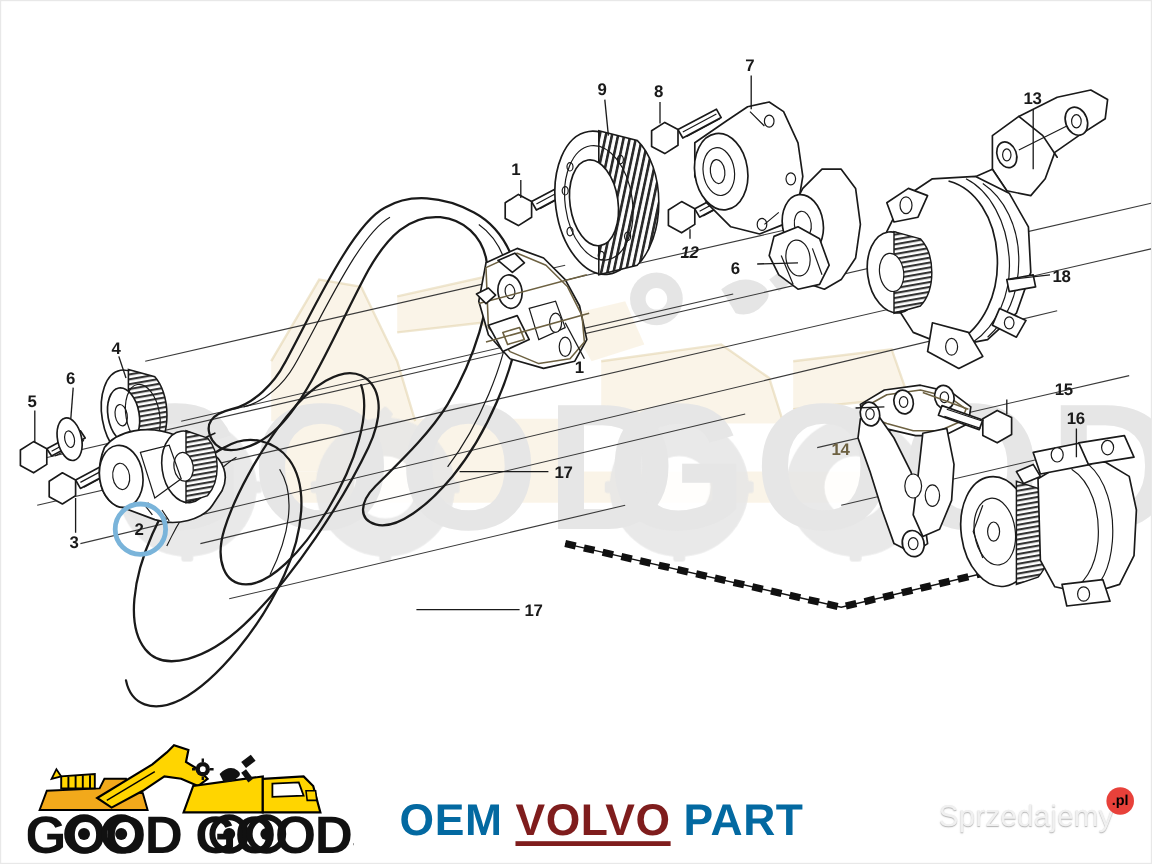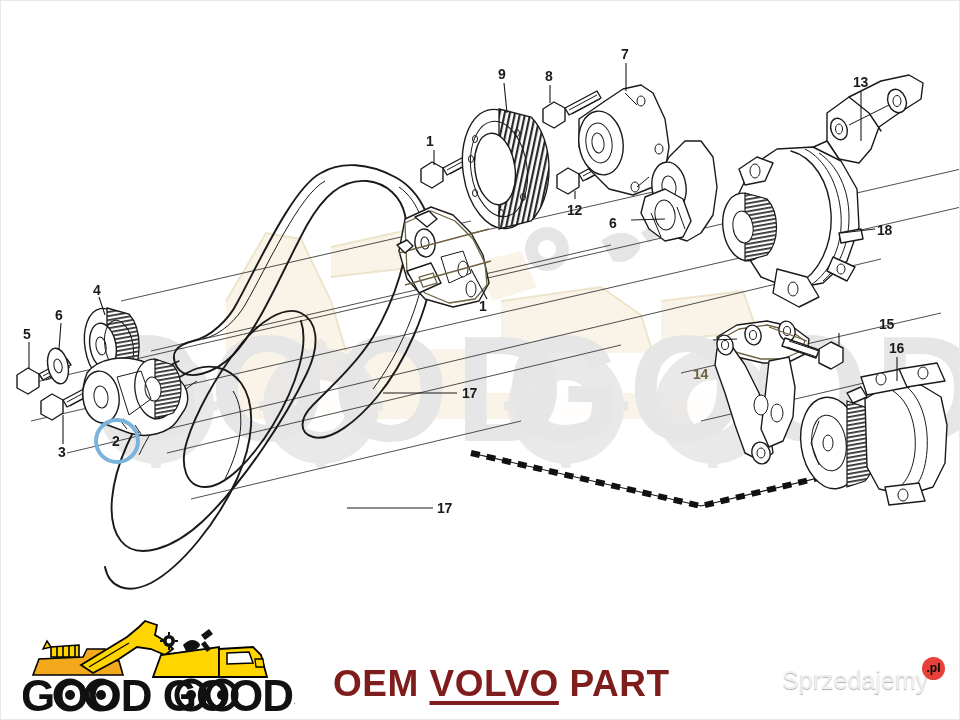--- a/index.html
+++ b/index.html
@@ -54,21 +54,21 @@
   }
   #oem-text {
     position: absolute;
     left: 332px; bottom: 14px;
     font-family: "Liberation Sans", sans-serif;
     font-weight: bold;
     font-size: 37px;
     letter-spacing: 0.5px;
     white-space: nowrap;
   }
-  #oem-text .gold { color: #7f1d1d; }
+  #oem-text .gold { color: #0369a1; }
   #oem-text .blue {
     color: #7f1d1d;
     text-decoration: underline;
     text-decoration-thickness: 4px;
     text-underline-offset: 5px;
   }
   #sprzedajemy {
     position: absolute;
     right: 8px; bottom: 24px;
     font-family: "Liberation Sans", sans-serif;
@@ -511,21 +511,21 @@
     <div class="callout" style="left:111px; top:433px;">2</div>
     <div class="callout" style="left:57px;  top:444px;">3</div>
     <div class="callout" style="left:92px;  top:282px;">4</div>
     <div class="callout" style="left:22px;  top:326px;">5</div>
     <div class="callout" style="left:54px;  top:307px;">6</div>
     <div class="callout" style="left:620px; top:46px;">7</div>
     <div class="callout" style="left:544px; top:68px;">8</div>
     <div class="callout" style="left:497px; top:66px;">9</div>
     <div class="callout" style="left:425px; top:133px;">1</div>
     <div class="callout" style="left:608px; top:215px;">6</div>
-    <div class="callout" style="left:566px; top:202px;">12</div>
+    <div class="callout" style="left:566px; top:202px;font-style:italic;">12</div>
     <div class="callout" style="left:852px; top:74px;">13</div>
     <div class="callout tinted" style="left:692px; top:334px;margin-top:32px;">14</div>
     <div class="callout" style="left:878px; top:316px;">15</div>
     <div class="callout" style="left:888px; top:340px;">16</div>
     <div class="callout" style="left:461px; top:385px;">17</div>
     <div class="callout" style="left:876px; top:222px;">18</div>
     <div class="callout" style="left:436px; top:500px;">17</div>
   </div>
 
   <div class="layer" id="footer-layer">

